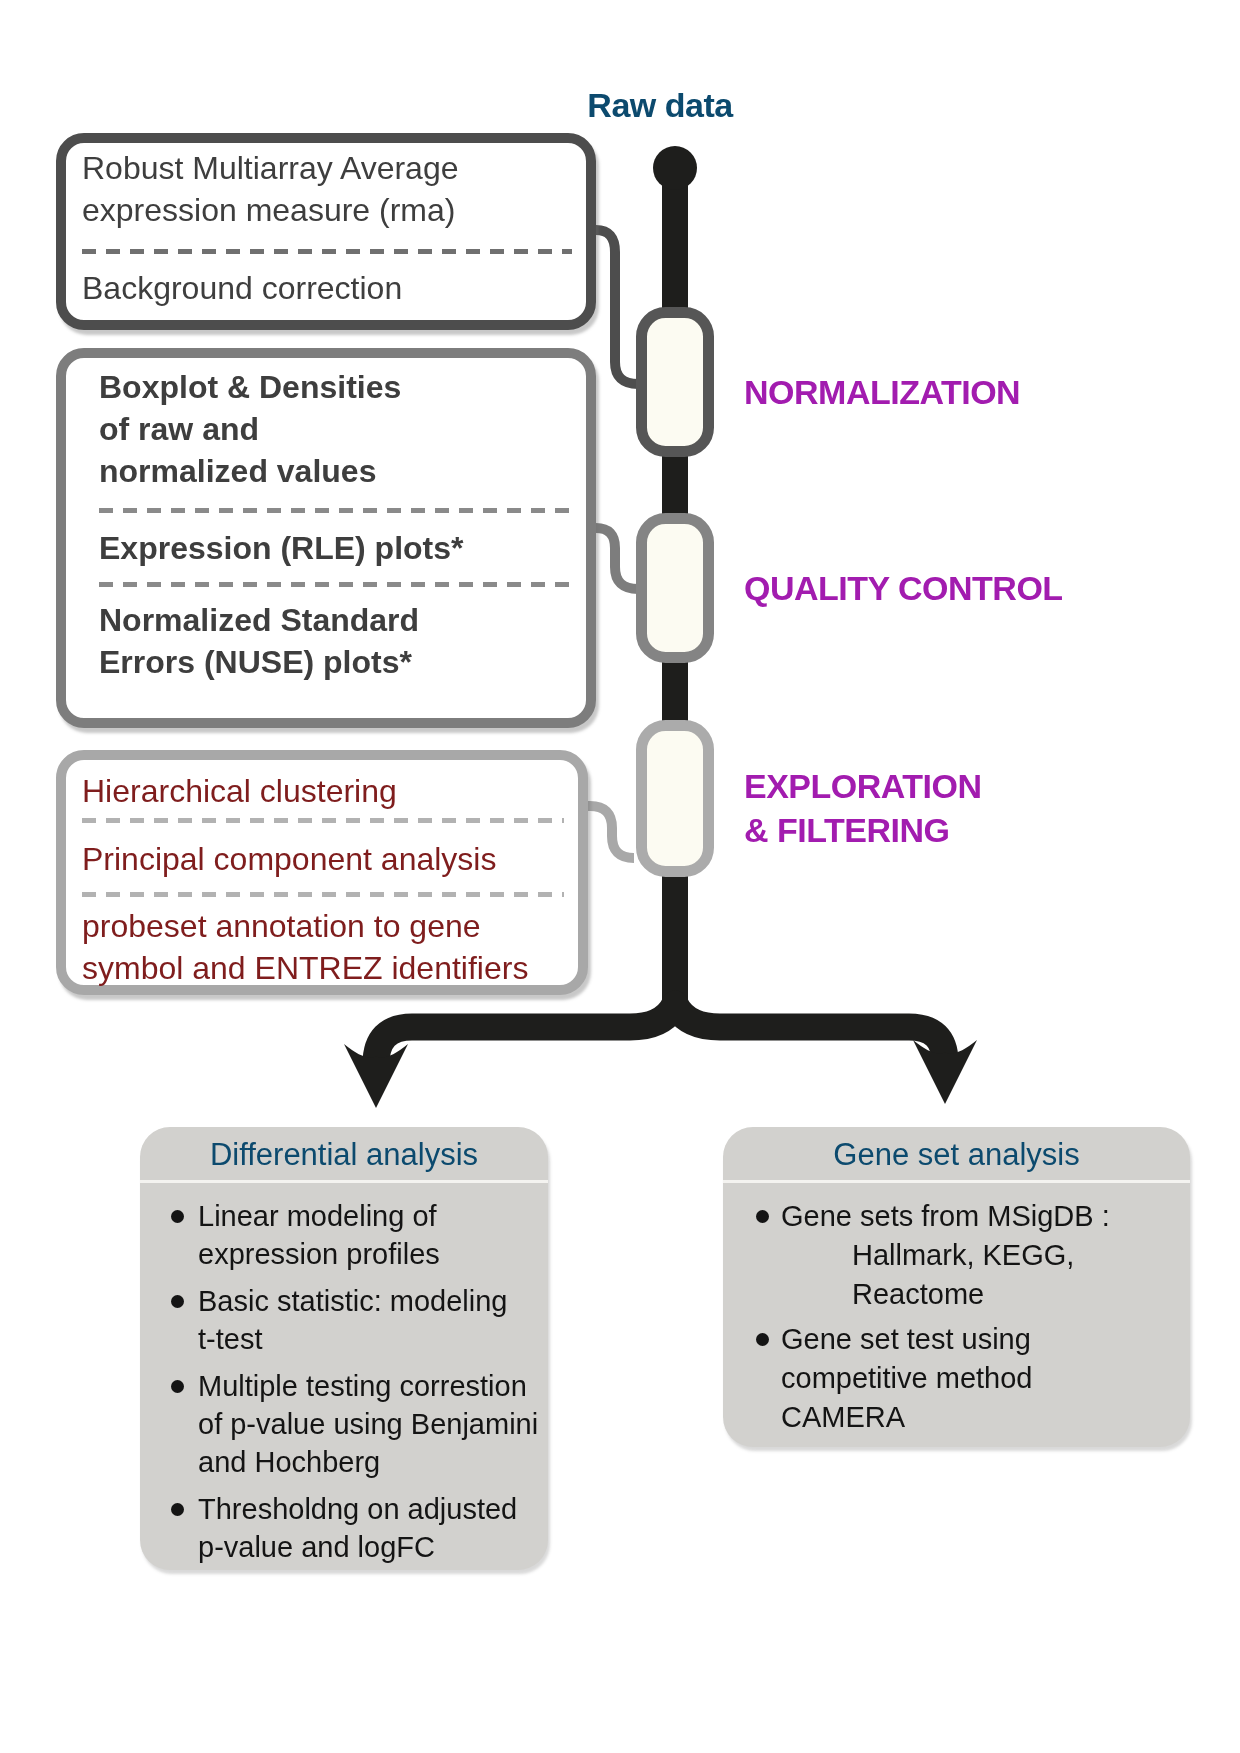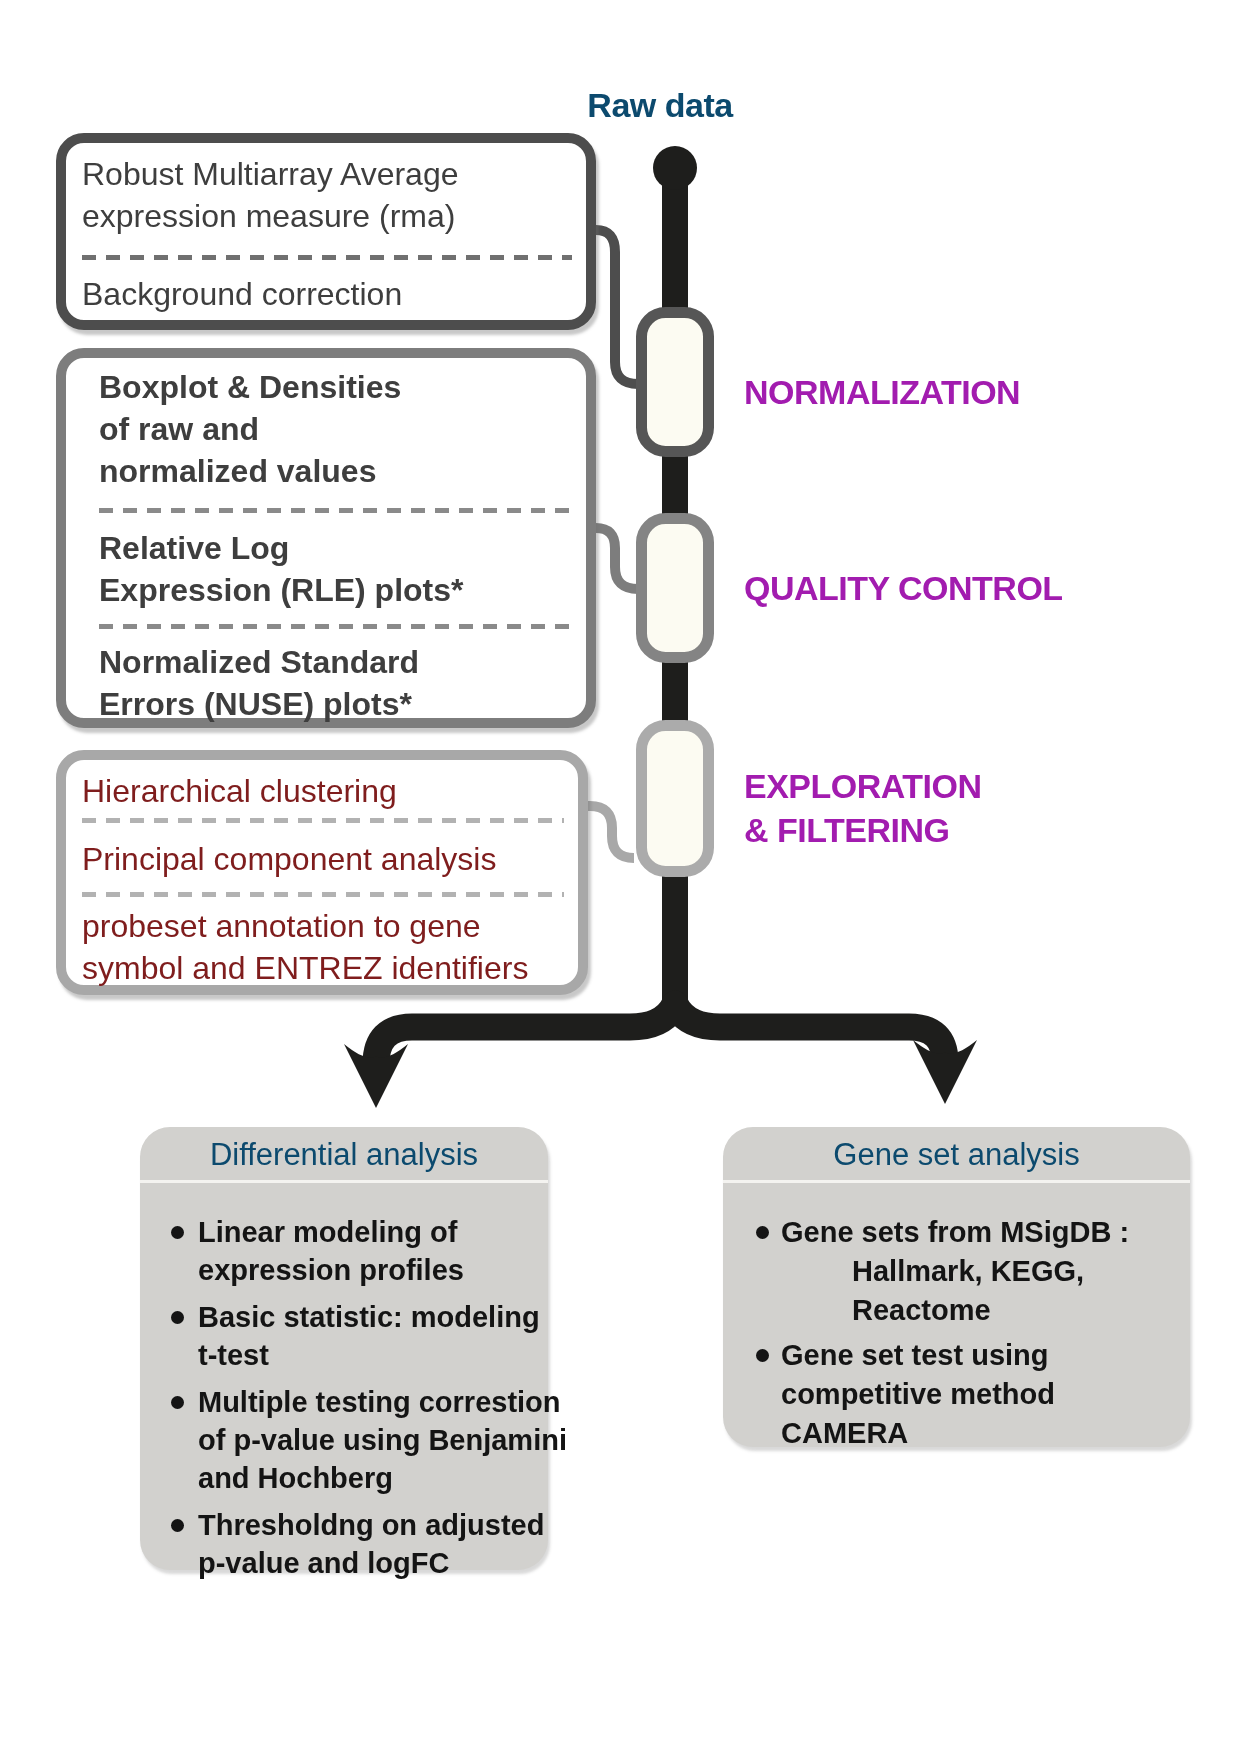--- a/index.html
+++ b/index.html
@@ -15,21 +15,21 @@
     font-size:34px;font-weight:bold;color:#0c4a6e;letter-spacing:-0.5px;
   }
 
   
   .mbox{
     position:absolute;left:56px;box-sizing:border-box;background:#ffffff;
     border-style:solid;border-radius:28px;
     box-shadow:3px 5px 3px rgba(110,110,110,0.38);
     color:#3e3e3e;font-size:32px;line-height:42px;
   }
-  .mbox1{top:133px;width:540px;height:197px;border:10px solid #4d4d4d;--dc:#707070;padding:10px 8px 0 16px;}
+  .mbox1{top:133px;width:540px;height:197px;border:10px solid #4d4d4d;--dc:#707070;padding:4px 8px 0 16px;}
   .mbox2{top:348px;width:540px;height:380px;border:10px solid #7d7d7d;--dc:#8a8a8a;padding:8px 8px 0 33px;font-weight:bold;}
   .mbox3{top:750px;width:532px;height:245px;border:10px solid #a8a8a8;--dc:#b2b2b2;padding:10px 8px 0 16px;color:#7f1d1d;}
   .dash{
     height:5px;margin-right:6px;
     background-image:repeating-linear-gradient(90deg,var(--dc) 0 14px,transparent 14px 24px);
   }
   .mbox1 .dash{margin-top:18px;margin-bottom:13px;}
   .mbox2 .dash1{margin-top:16px;margin-bottom:14px;}
   .mbox2 .dash2{margin-top:13px;margin-bottom:12px;}
   .mbox3 .dash1{margin-top:6px;margin-bottom:15px;}
@@ -48,21 +48,21 @@
   .panel{
     position:absolute;box-sizing:border-box;background:#d2d1ce;border-radius:30px;
     box-shadow:2px 4px 3px rgba(130,130,130,0.3);color:#141414;
   }
   .panel-left{left:140px;top:1127px;width:408px;height:443px;}
   .panel-right{left:723px;top:1127px;width:467px;height:320px;}
   .panel-header{
     height:53px;line-height:56px;text-align:center;font-size:31px;color:#0c4a6e;
     border-bottom:3px solid #f4f3f0;
   }
-  .panel-list{padding-top:30px;font-weight:bold;}
+  .panel-list{padding-top:14px;}
   .pitem{position:relative;padding-left:58px;font-size:29px;line-height:38px;}
   .panel-right .pitem{line-height:39px;}
   .panel-left .pitem{margin-bottom:9px;}
   .panel-right .pitem{margin-bottom:6px;}
   .pitem::before{
     content:"";position:absolute;left:31px;top:13px;width:13px;height:13px;
     border-radius:50%;background:#141414;
   }
   .panel-right .pitem::before{left:33px;}
   .pline{white-space:nowrap;}
@@ -107,21 +107,20 @@
   </div>
 
   <div class="mbox mbox2">
     <div>
       <div>Boxplot &amp; Densities</div>
       <div>of raw and</div>
       <div>normalized values</div>
     </div>
     <div class="dash dash1"></div>
     <div>
-      <div>Relative Log</div>
       <div>Expression (RLE) plots*</div>
     </div>
     <div class="dash dash2"></div>
     <div>
       <div>Normalized Standard</div>
       <div>Errors (NUSE) plots*</div>
     </div>
   </div>
 
   <div class="mbox mbox3">

